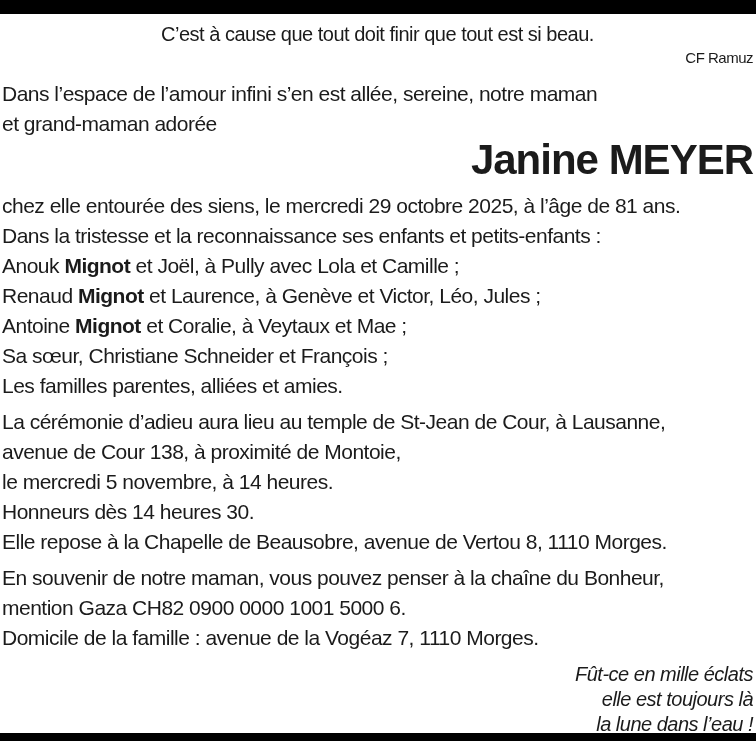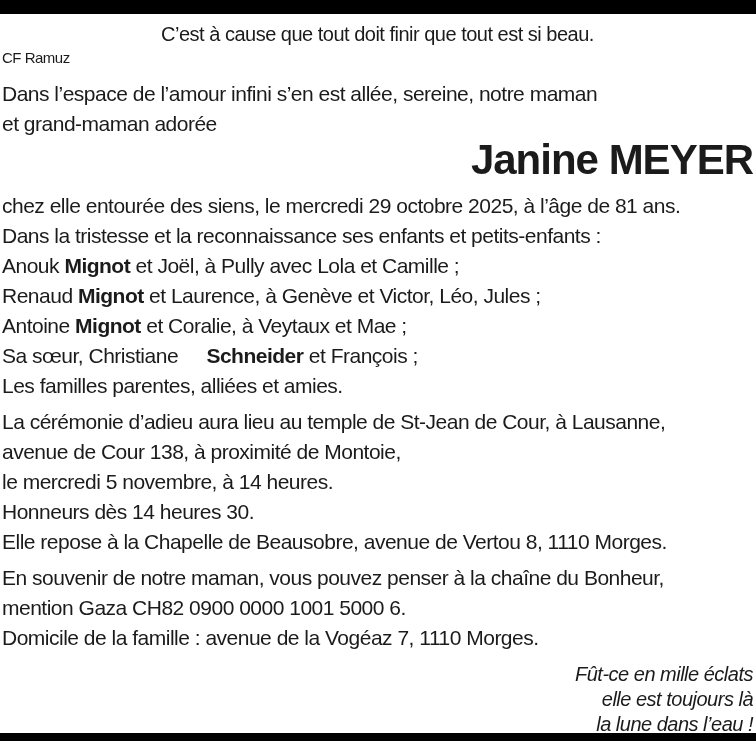--- a/index.html
+++ b/index.html
@@ -19,21 +19,21 @@
     top: 14px; left: 0; right: 0;
     padding: 7px 3px 0 2px;
     letter-spacing: -0.5px;
   }
   .epigraph-quote {
     text-align: center;
     font-size: 20px;
     line-height: 26px;
   }
   .epigraph-author {
-    text-align: left;
+    text-align: right;
     font-size: 15px;
     line-height: 21px;
     margin-bottom: 11px;
   }
   .body-line { font-size: 21px; line-height: 30px; }
   .deceased-name {
     text-align: right;
     font-size: 42px;
     font-weight: 700;
     line-height: 46px;
@@ -73,21 +73,21 @@
   </div>
 
   <div class="deceased-name">Janine MEYER</div>
 
   <div>
     <div class="body-line">chez elle entourée des siens, le mercredi 29 octobre 2025, à l’âge de 81 ans.</div>
     <div class="body-line">Dans la tristesse et la reconnaissance ses enfants et petits-enfants :</div>
     <div class="body-line"><span>Anouk </span><span style="font-weight: 700;">Mignot</span><span> et Joël, à Pully avec Lola et Camille ;</span></div>
     <div class="body-line"><span>Renaud </span><span style="font-weight: 700;">Mignot</span><span> et Laurence, à Genève et Victor, Léo, Jules ;</span></div>
     <div class="body-line"><span>Antoine </span><span style="font-weight: 700;">Mignot</span><span> et Coralie, à Veytaux et Mae ;</span></div>
-    <div class="body-line"><span>Sa sœur, Christiane </span><span style="font-weight: 700; margin-left: 23px;">Schneider</span><span> et François ;</span></div>
+    <div class="body-line"><span>Sa sœur, Christiane </span><span style="font-weight: 400;">Schneider</span><span> et François ;</span></div>
     <div class="body-line"><span>Les familles parentes, alliées et amies.</span></div>
   </div>
 
   <div class="section">
     <div class="body-line">La cérémonie d’adieu aura lieu au temple de St-Jean de Cour, à Lausanne,</div>
     <div class="body-line">avenue de Cour 138, à proximité de Montoie,</div>
     <div class="body-line">le mercredi 5 novembre, à 14 heures.</div>
     <div class="body-line">Honneurs dès 14 heures 30.</div>
     <div class="body-line">Elle repose à la Chapelle de Beausobre, avenue de Vertou 8, 1110 Morges.</div>
   </div>

